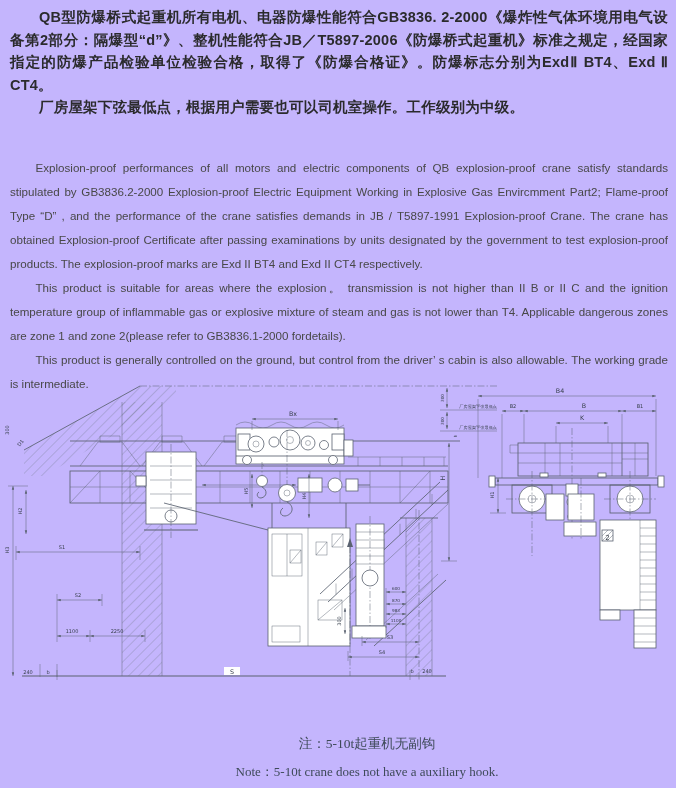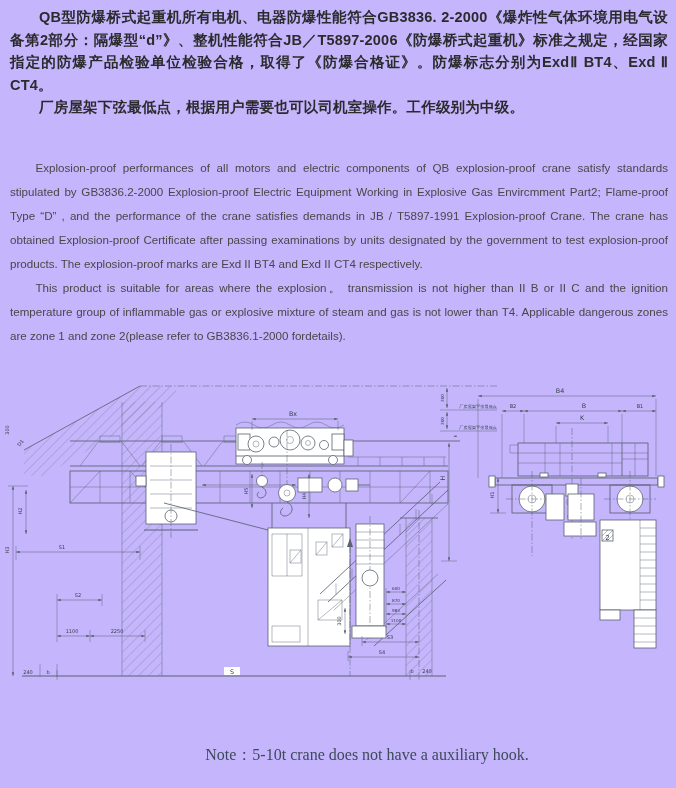--- a/index.html
+++ b/index.html
@@ -12,21 +12,21 @@
 
   .en-block{position:absolute;top:156px;left:10px;right:8px;color:#484848;
     font-size:11.6px;line-height:24px;}
   .en-block p{margin:0;text-indent:2.2em;text-align:justify;}
 
   .drawing{position:absolute;top:378px;left:0;width:676px;height:322px;}
 
   .note-block{position:absolute;top:735px;left:0;right:0;text-align:center;
     padding-left:58px;font-family:"Liberation Serif",serif;color:#3e4a59;}
   .note-zh{font-size:13.5px;margin:0 0 4px 0;}
-  .note-en{font-size:16px;margin:10px;}
+  .note-en{font-size:13px;margin:10px;}
 
   
   .ln{stroke:#5a6270;stroke-width:.85;fill:none}
   .lb{stroke:#5a6270;stroke-width:1.2;fill:none}
   .lw{stroke:#5a6270;stroke-width:.8;fill:#fff}
   .lt{stroke:#5a6270;stroke-width:.45;fill:none}
   .cl{stroke:#5a6270;stroke-width:.5;fill:none;stroke-dasharray:7 2 1.5 2}
   .dm{stroke:#5a6270;stroke-width:.5;fill:none;marker-start:url(#mB);marker-end:url(#mA)}
   .hf{fill:url(#hp);stroke:none}
   text{font-family:"DejaVu Sans",sans-serif;fill:#39414e}
@@ -40,20 +40,21 @@
 <div class="page">
 
   <div class="zh-block">
     <p>QB型防爆桥式起重机所有电机、电器防爆性能符合GB3836. 2-2000《爆炸性气体环境用电气设备第2部分：隔爆型“d”》、整机性能符合JB／T5897-2006《防爆桥式起重机》标准之规定，经国家指定的防爆产品检验单位检验合格，取得了《防爆合格证》。防爆标志分别为ExdⅡ BT4、Exd Ⅱ CT4。</p>
     <p>厂房屋架下弦最低点，根据用户需要也可以司机室操作。工作级别为中级。</p>
   </div>
 
   <div class="en-block">
     <p>Explosion-proof performances of all motors and electric components of QB explosion-proof crane satisfy standards stipulated by GB3836.2-2000 Explosion-proof Electric Equipment Working in Explosive Gas Envircmment Part2; Flame-proof Type “D” , and the performance of the crane satisfies demands in JB / T5897-1991 Explosion-proof Crane.  The crane has obtained Explosion-proof Certificate after passing examinations by units designated by the government to test explosion-proof products.  The explosion-proof marks are Exd II BT4 and Exd II CT4 respectively.</p>
     <p>This product is suitable for areas where the explosion。 transmission is not higher than II B or II C and the ignition temperature group of inflammable gas or explosive mixture of steam and gas is not lower than T4.  Applicable dangerous zones are zone 1 and zone 2(please refer to GB3836.1-2000 fordetails).</p>
+    <p>This product is generally controlled on the ground, but control from the driver’ s cabin is also allowable.  The working grade is intermediate.</p>
   </div>
 
   <div class="drawing">
     <svg viewBox="0 0 676 322" width="676" height="322">
       <defs>
         <pattern id="hp" width="7" height="7" patternUnits="userSpaceOnUse" patternTransform="rotate(45)">
           <line x1="0" y1="0" x2="0" y2="7" stroke="#6b7381" stroke-width="0.55"></line>
         </pattern>
         <marker id="mA" orient="auto" markerWidth="9" markerHeight="7" refX="7.5" refY="2.5">
           <path d="M0 0 L7.5 2.5 L0 5 z" fill="#5a6270"></path>
@@ -378,16 +379,17 @@
           <line class="lt" x1="634" y1="240" x2="656" y2="240"></line>
             <line class="lt" x1="634" y1="248" x2="656" y2="248"></line>
           <line class="lt" x1="634" y1="256" x2="656" y2="256"></line>
             <line class="lt" x1="634" y1="264" x2="656" y2="264"></line>
         </g>
       </g>
     </svg>
   </div>
 
   <div class="note-block">
+    <p class="note-zh">注：5-10t起重机无副钩</p>
     <p class="note-en">Note：5-10t crane does not have a auxiliary hook.</p>
   </div>
 
 </div>
 
 </body></html>

